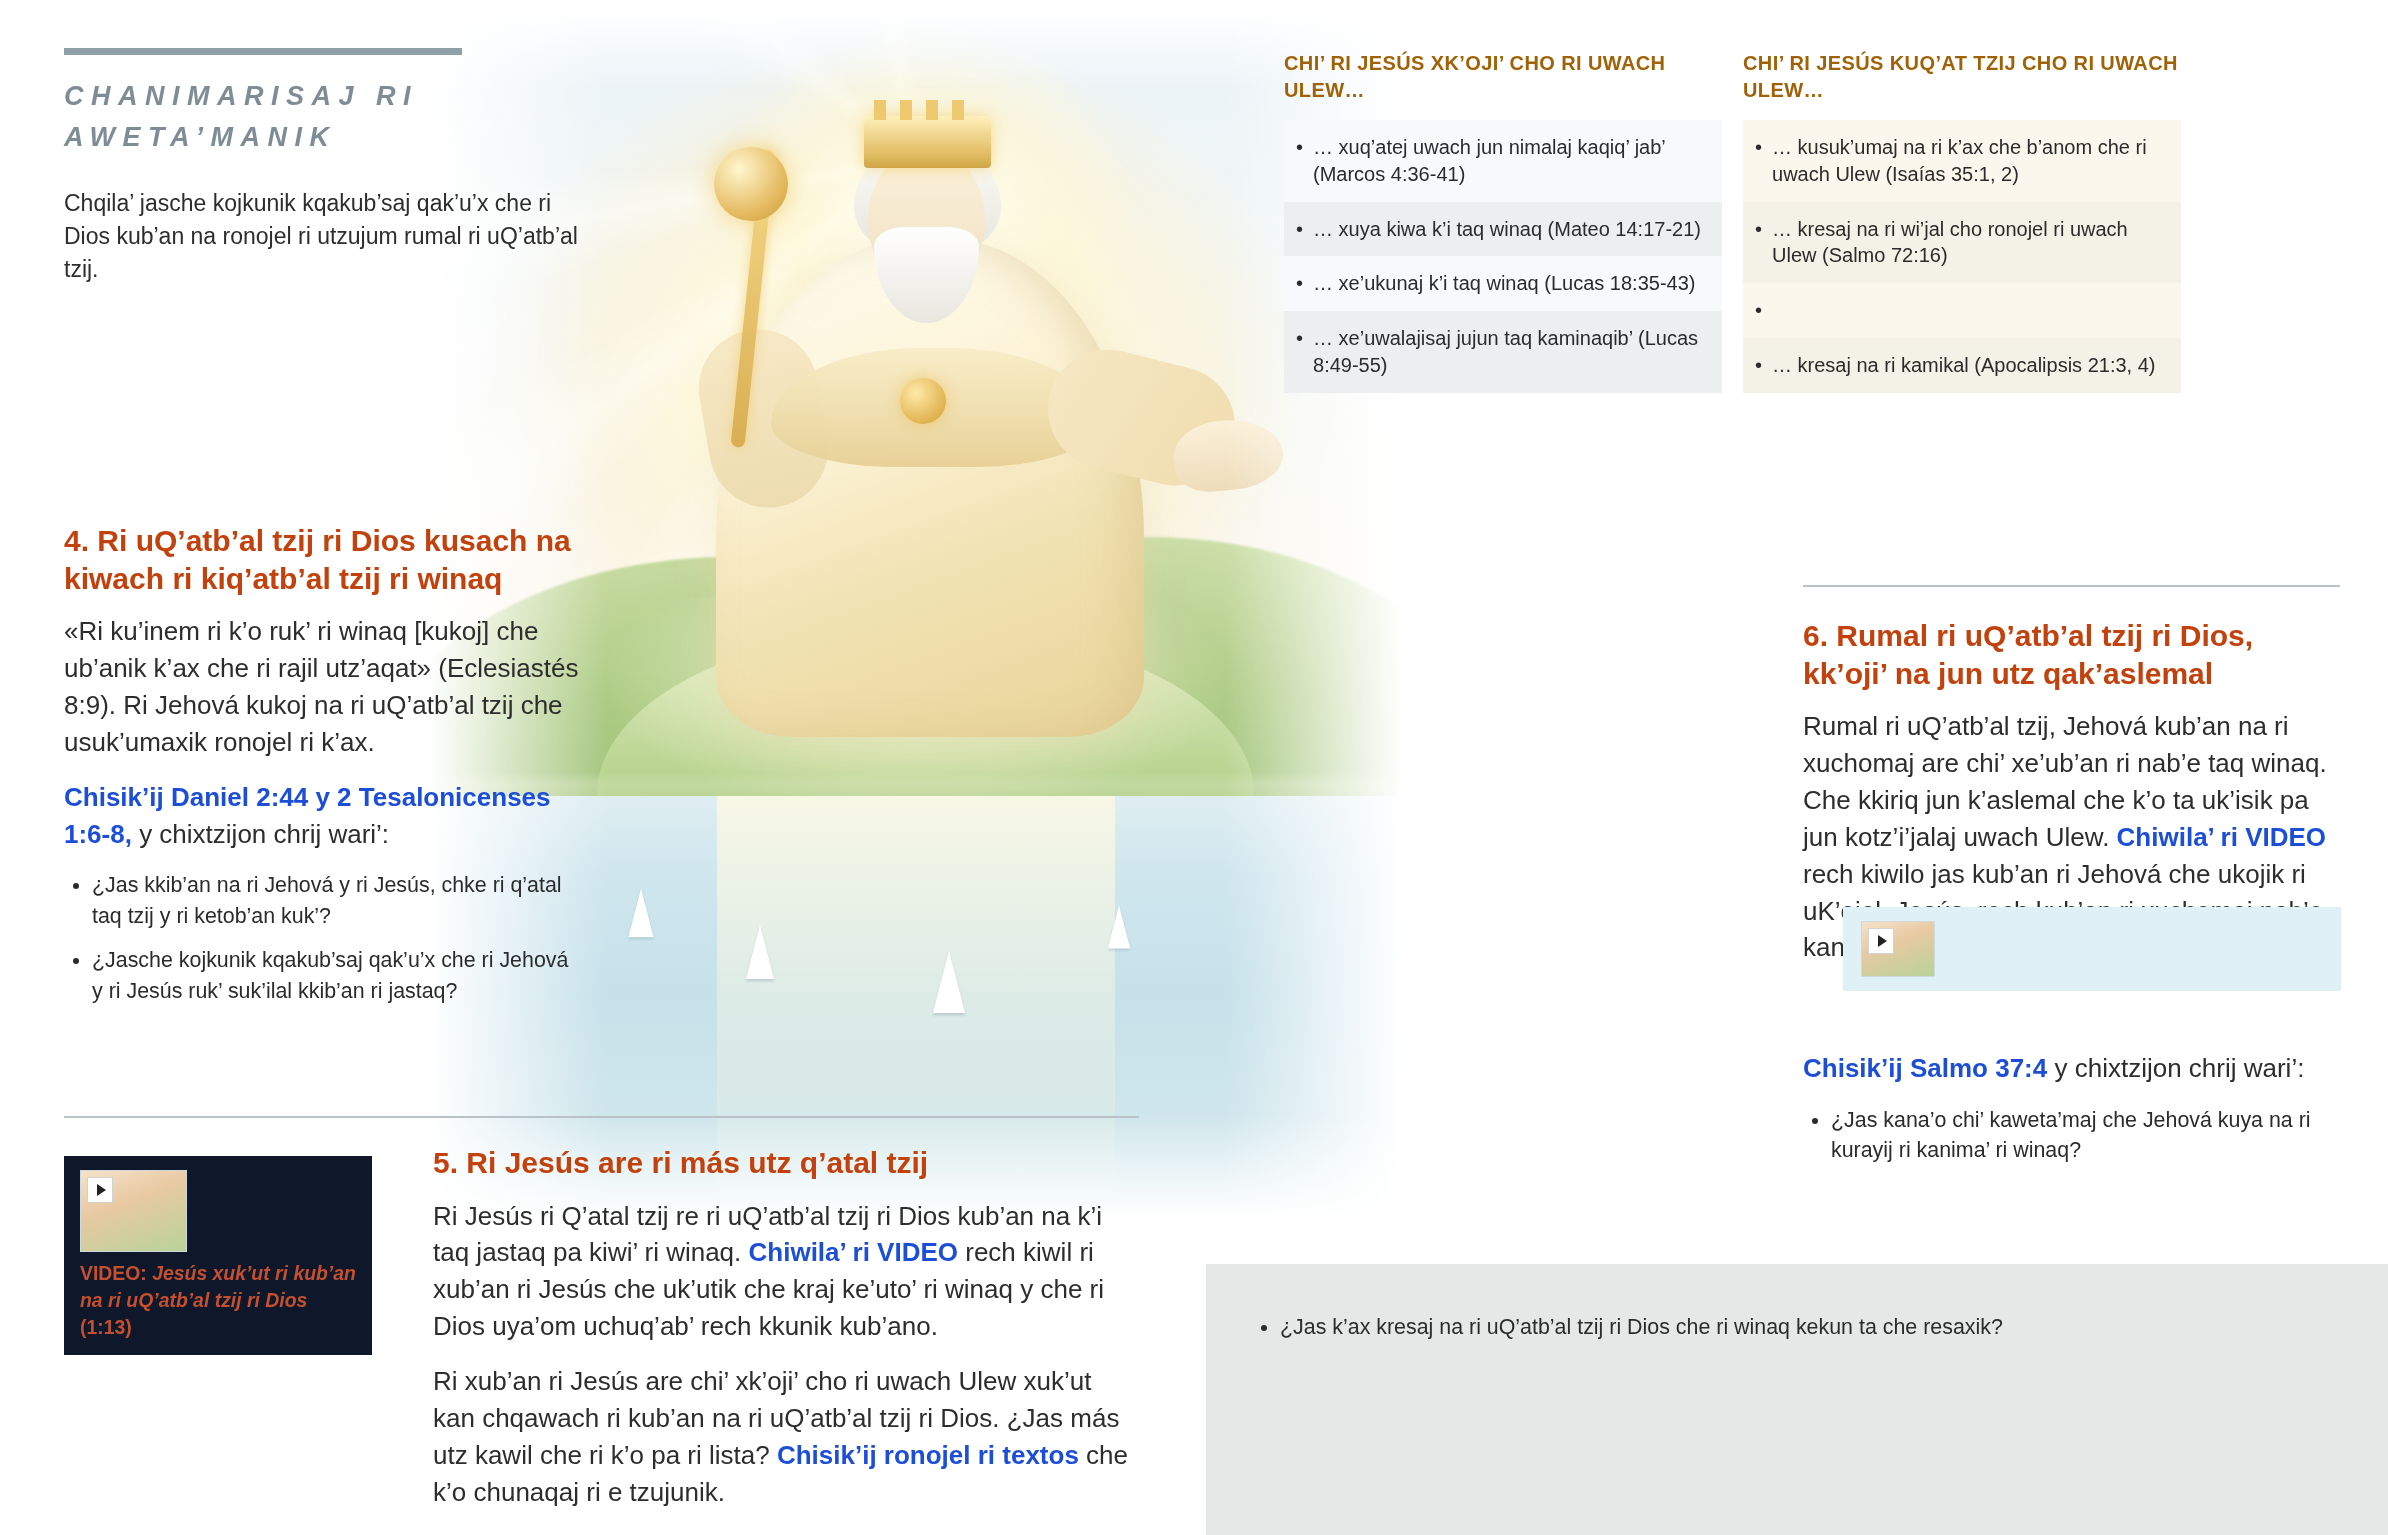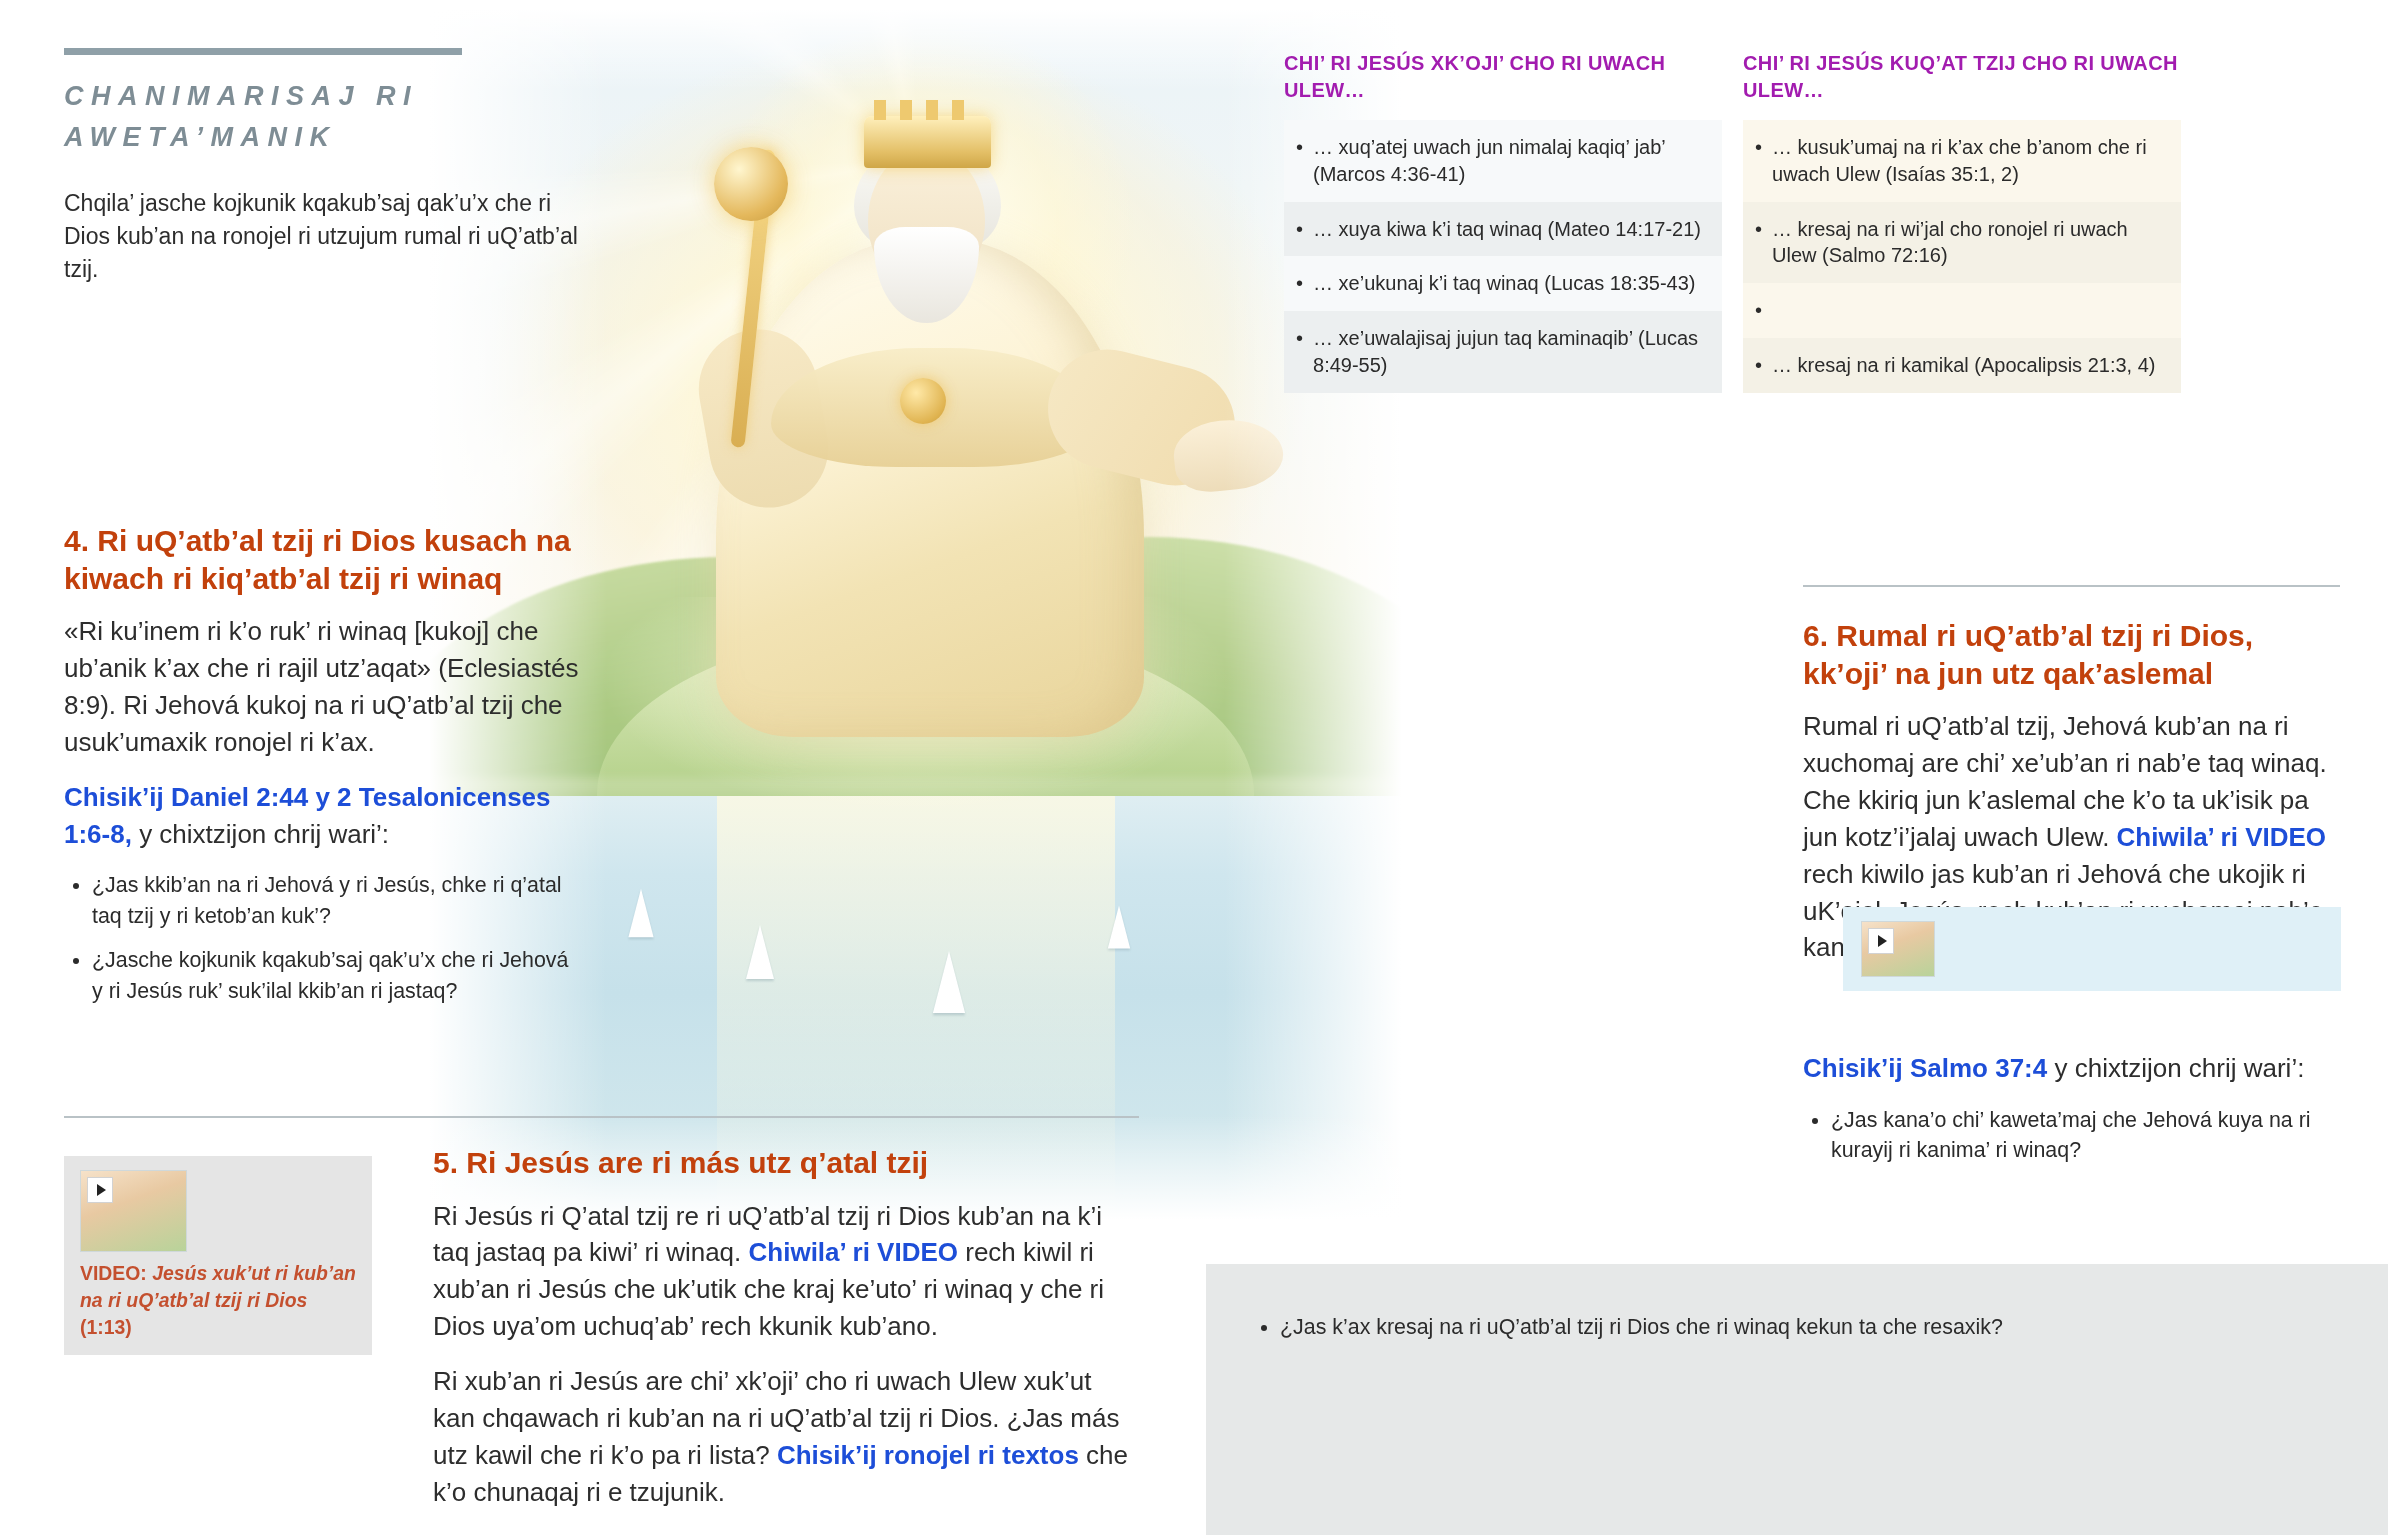--- a/index.html
+++ b/index.html
@@ -202,21 +202,21 @@
     left:64px; top:76px; width:468px;
     font-size:27px; letter-spacing:7.5px; font-weight:bold; color:#7e8d95; line-height:1.5;font-style:italic;
   }
   #hdr-sub { left:64px; top:187px; width:517px; font-size:23px; line-height:1.44; color:#2d2d2d; }
 
   
   .tbl-col { position:absolute; top:50px; width:438px; }
   #tbl-a { left:1284px; }
   #tbl-b { left:1743px; }
   .tbl-head {
-    font-size:20px; font-weight:bold; color:#a21caf; line-height:1.35;
+    font-size:20px; font-weight:bold; color:#a16207; line-height:1.35;
     letter-spacing:0.4px; margin-bottom:14px; min-height:56px;
   }
   .tbl-row {
     display:flex; font-size:20px; line-height:1.34; padding:14px 16px 14px 12px;
   }
   .tbl-row .dot { margin-right:10px; }
   #tbl-a .tbl-row:nth-child(odd) { background:#eceff0; }
   #tbl-a .tbl-row:nth-child(even) { background:#f7f9fa; }
   #tbl-b .tbl-row:nth-child(odd) { background:#f4f1e6; }
   #tbl-b .tbl-row:nth-child(even) { background:#fbf7ec; }
@@ -380,21 +380,21 @@
 <div class="abs" id="sec6-tail" style="left:1803px; top:1050px; width:557px;">
   <p class="body-text"><span class="red-b">Chisik’ij Salmo 37:4</span><span> y chixtzijon chrij wari’:</span></p>
   <ul class="bul">
     <li>¿Jas kana’o chi’ kaweta’maj che Jehová kuya na ri kurayij ri kanima’ ri winaq?</li>
   </ul>
 </div>
 
 <div class="abs" id="sec5-rule"></div>
 
 <div class="abs" id="vid-left">
-  <div style="background:#e5e5e5; padding:14px 16px;">
+  <div style="background:#0f172a; padding:14px 16px;">
     <div class="vid-thumb">
       <span class="play">
           <i></i>
         </span>
     </div>
     <div id="vid-left-cap">
       <span class="vid-label">VIDEO:</span>
       <span class="vid-title">Jesús xuk’ut ri kub’an na ri uQ’atb’al tzij ri Dios</span>
       <span class="vid-label">(1:13)</span>
     </div>

